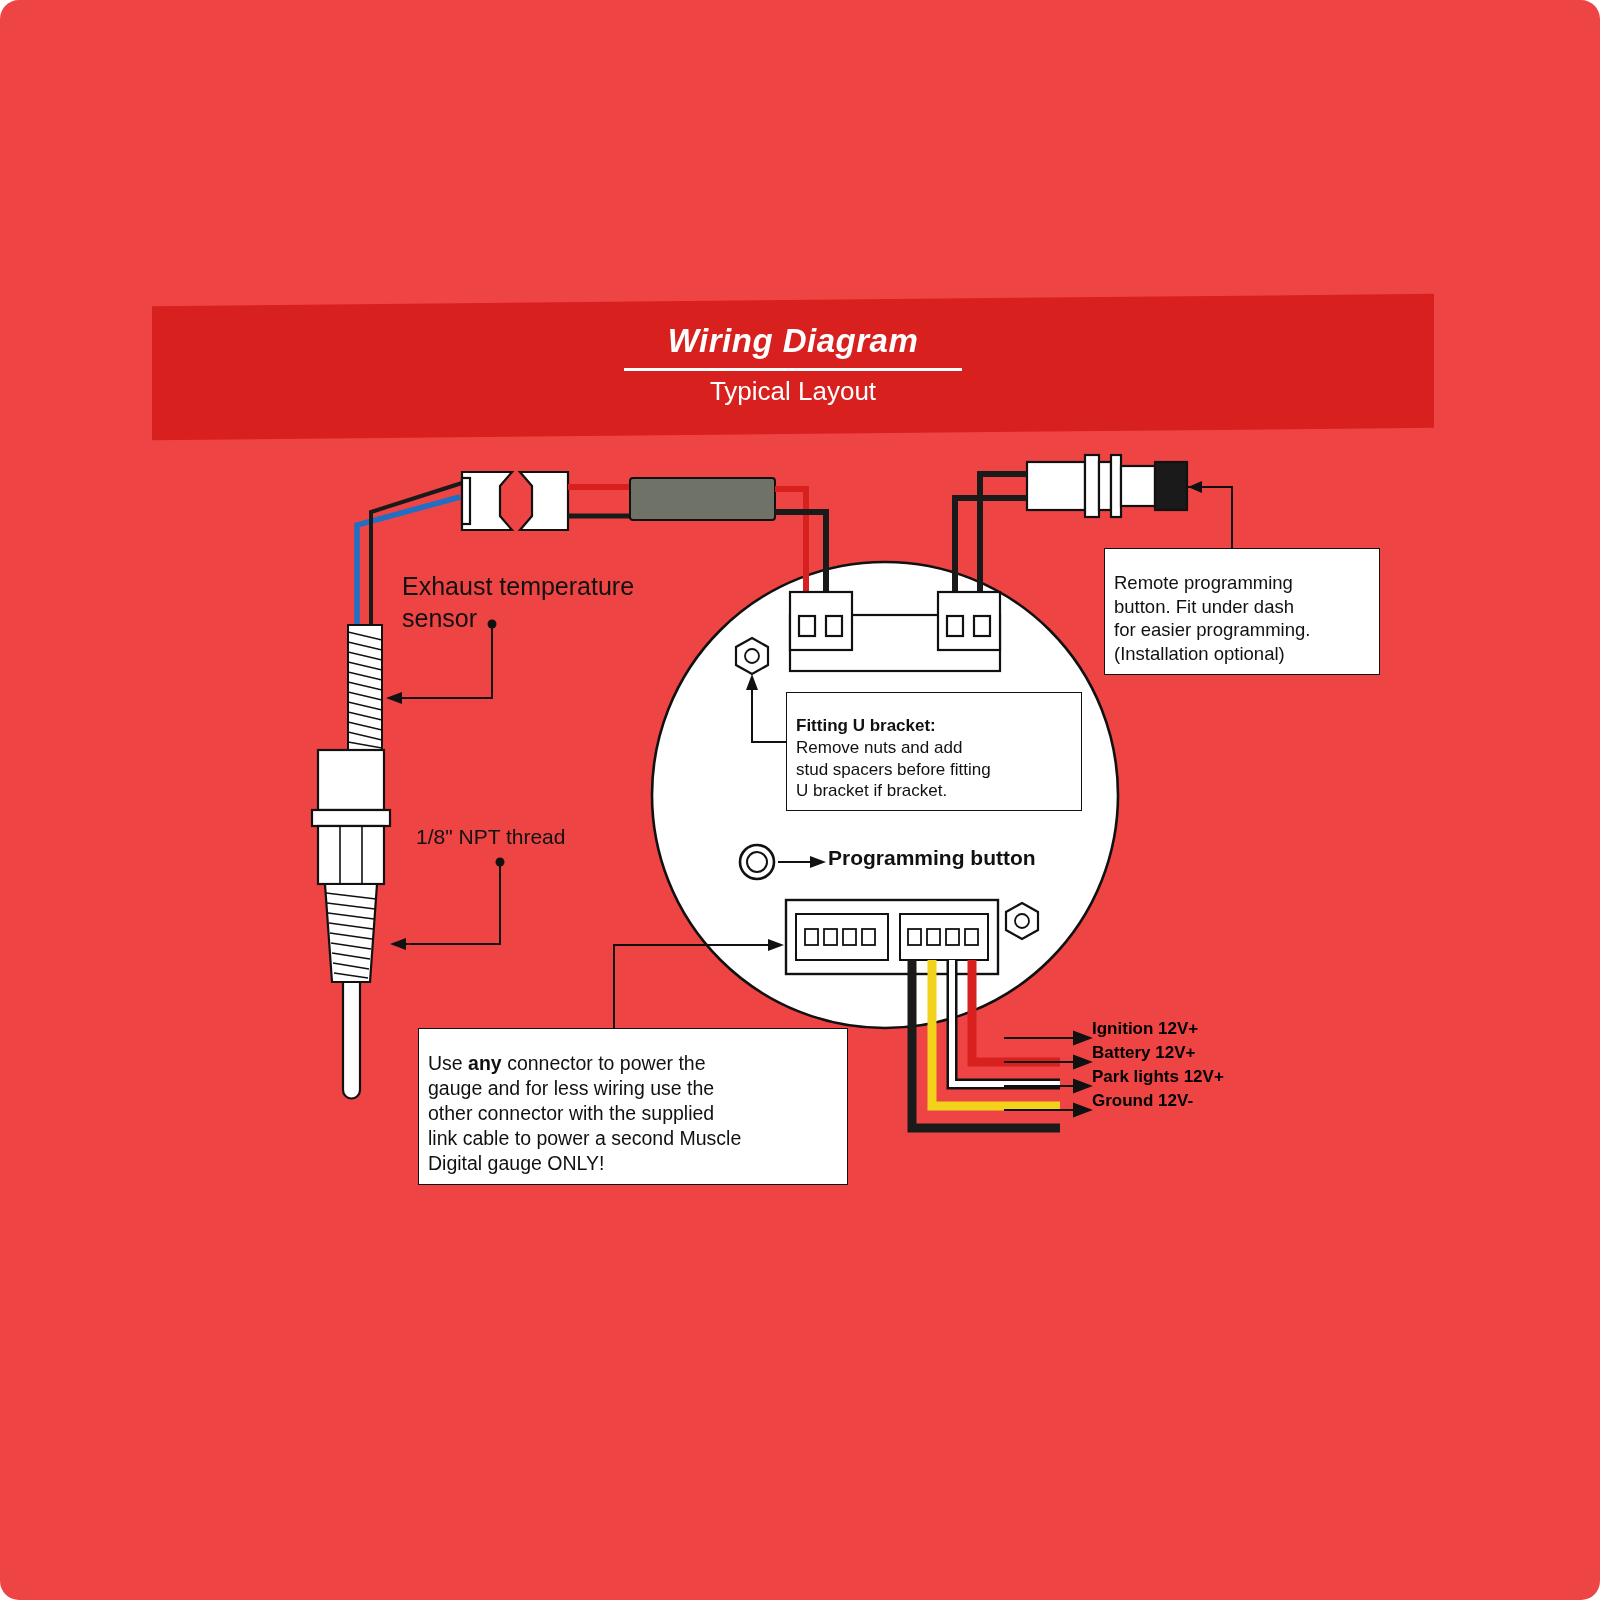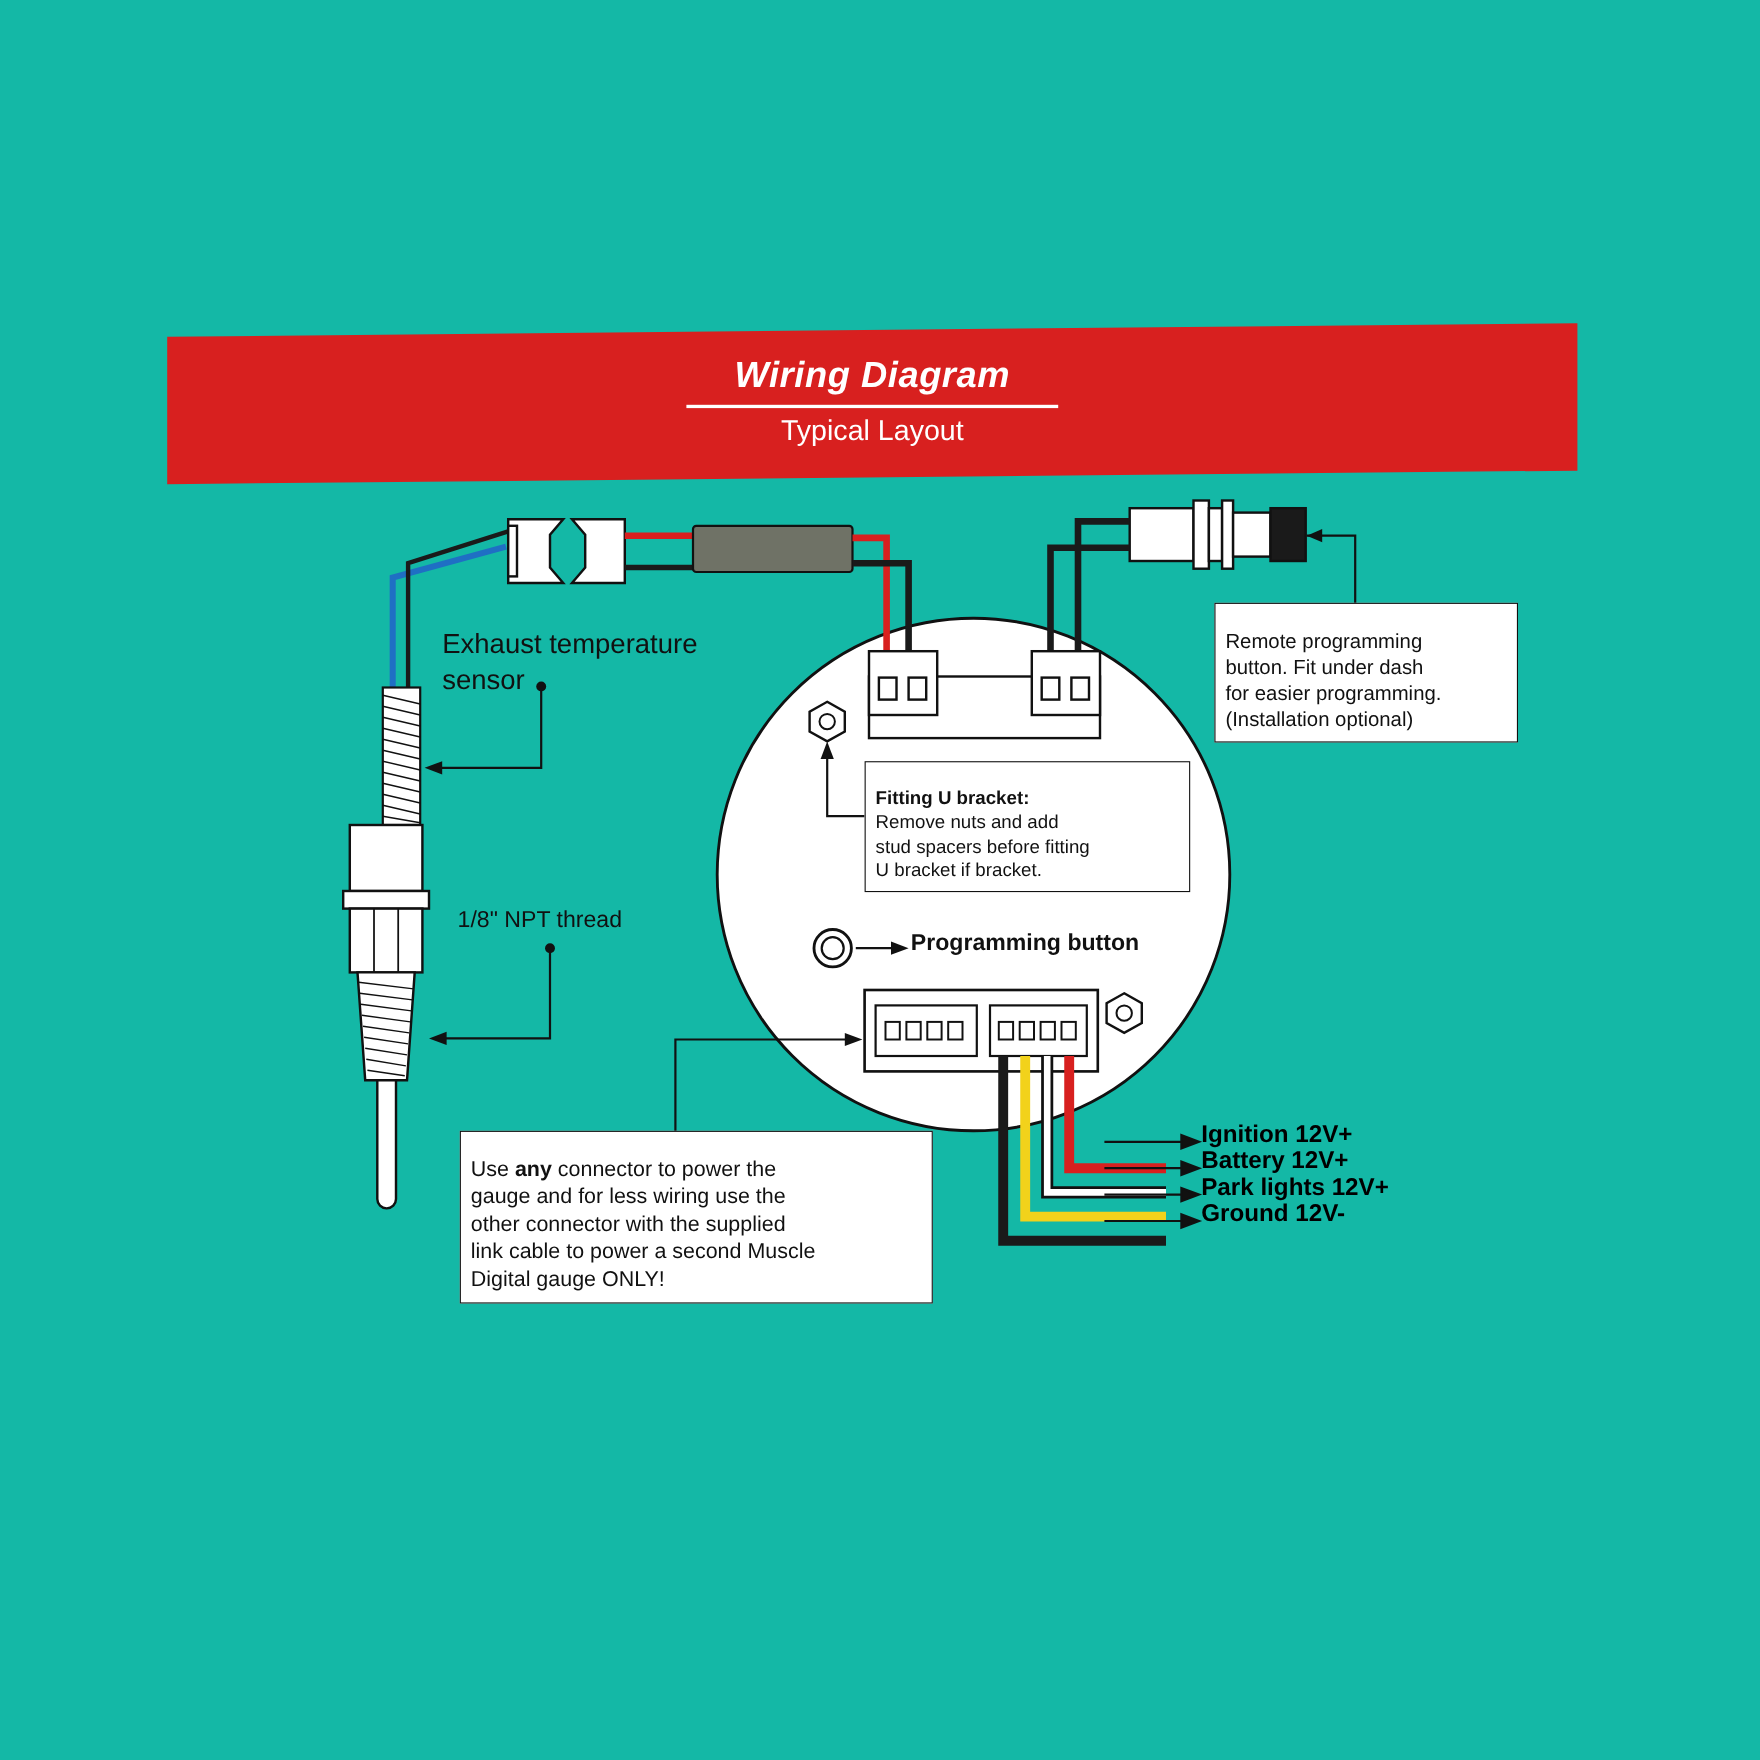--- a/index.html
+++ b/index.html
@@ -4,23 +4,24 @@
 <style>
   html, body {
     margin: 0;
     padding: 0;
     background: #ffffff;
   }
   #page {
     position: relative;
     width: 1600px;
     height: 1600px;
-    background: #14b8a6;
+    background: #ef4444;
     font-family: "Liberation Sans", sans-serif;
     overflow: hidden;
+    border-radius: 19px;
   }
 
   
   .banner {
     position: absolute;
     left: 152px;
     top: 300px;
     width: 1282px;
     height: 134px;
     background: #d8201f;
@@ -117,21 +118,21 @@
   .box-pinout {
     left: 418px;
     top: 1028px;
     width: 410px;
     font-size: 19.5px;
   }
   .wirelabels {
     position: absolute;
     left: 1092px;
     top: 1020px;
-    font-size: 22px;
+    font-size: 17px;
     font-weight: bold;
     line-height: 1.0;
   }
   .wirelabels div { height: 24px; }
 </style>
 </head>
 <body>
 
 <div id="page">
 

